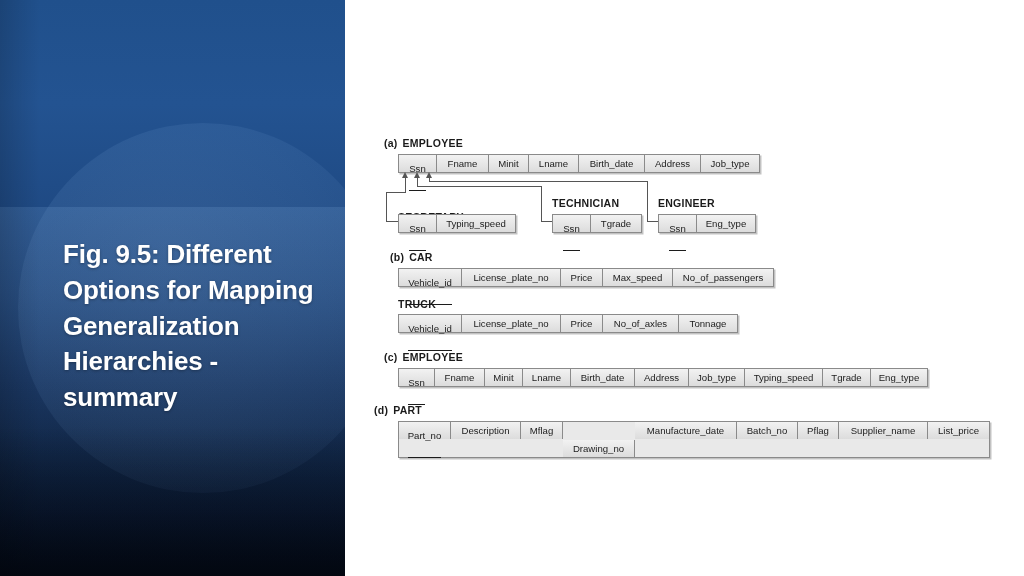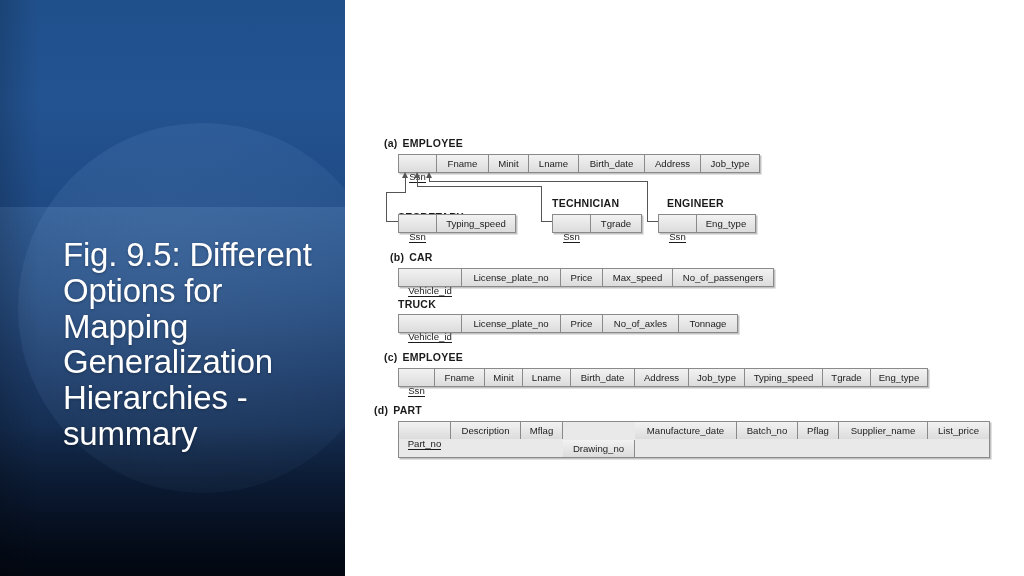--- a/index.html
+++ b/index.html
@@ -84,23 +84,23 @@
         rgba(2,8,18,0.35) 55%,
         rgba(1,4,10,0.65) 100%);
   }
   .slide-title {
     position: absolute;
     left: 63px;
     top: 237px;
     width: 262px;
     color: #ffffff;
     font-family: "Liberation Sans", sans-serif;
-    font-size: 33px;
+    font-size: 26px;
     line-height: 35.8px;
-    font-weight: 400;
+    font-weight: 700;
     letter-spacing: -0.2px;
     text-shadow: 0 1px 3px rgba(0,0,0,0.30);
     white-space: pre-line;
   }
 
   
   .figure {
     position: absolute;
     left: 345px; top: 0;
     width: 679px; height: 432px;
@@ -147,21 +147,21 @@
     font-family: "Liberation Sans", sans-serif;
     font-size: 9.6px;
     color: #1c1c1c;
     background: linear-gradient(180deg, #f2f2f2 0%, #e6e6e6 55%, #dcdcdc 100%);
     white-space: nowrap;
     box-sizing: border-box;
   }
   .rel .cell:last-child { border-right: none; }
   .rel .cell.key span {
     border-bottom: 1px solid #1c1c1c;
-    padding-bottom: 0px;
+    padding-bottom: 16px;
     line-height: 1.05;
     margin-top: 28px;
   }
 
   
   .ln {
     position: absolute;
     background: #555555;
   }
   .ln.h { height: 1px; }
@@ -249,21 +249,21 @@
     <div class="ent-name" style="left:207px; top:197px;">TECHNICIAN</div>
     <div class="rel" id="rel-a-technician" style="left:207px; top:214px;">
         <div class="cell key" style="width: 38px;">
           <span>Ssn</span>
         </div>
         <div class="cell" style="width: 50px;">
           <span>Tgrade</span>
         </div>
       </div>
 
-    <div class="ent-name" style="left:322px; top:197px;">ENGINEER</div>
+    <div class="ent-name" style="left:313px; top:197px;">ENGINEER</div>
     <div class="rel" id="rel-a-engineer" style="left:313px; top:214px;">
         <div class="cell key" style="width: 38px;">
           <span>Ssn</span>
         </div>
         <div class="cell" style="width: 58px;">
           <span>Eng_type</span>
         </div>
       </div>
 
     <div class="sec-label" style="left:45px; top:251px;">

